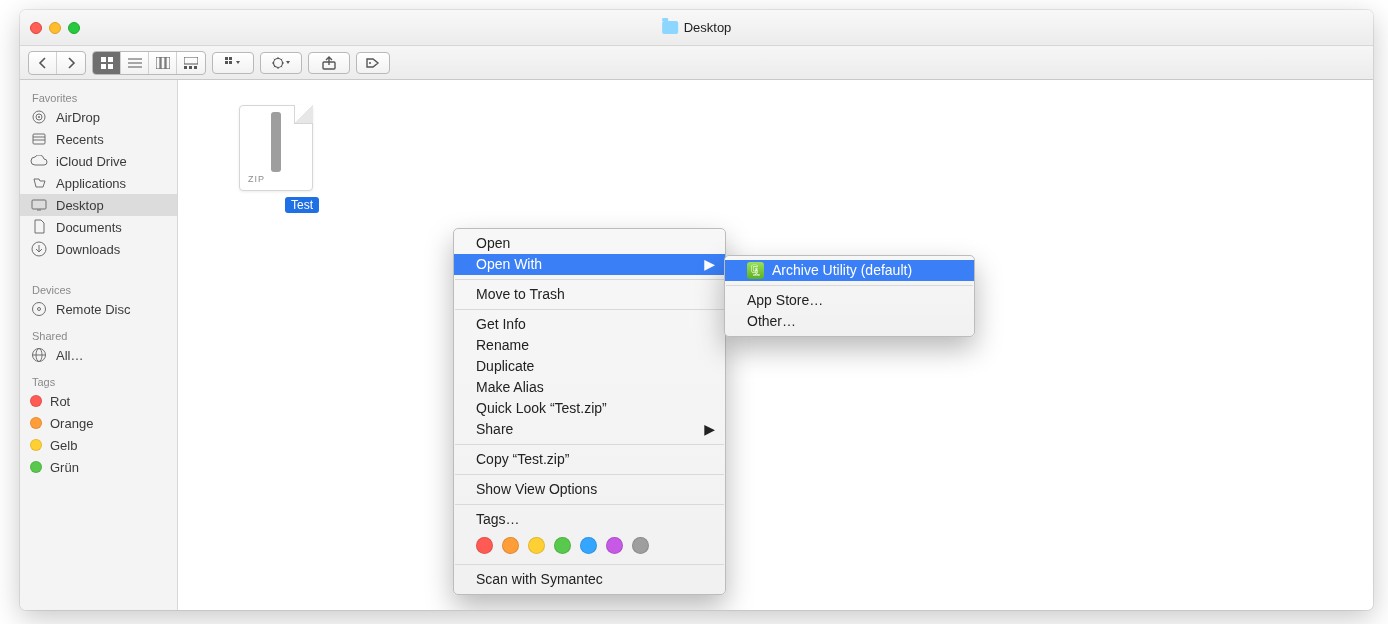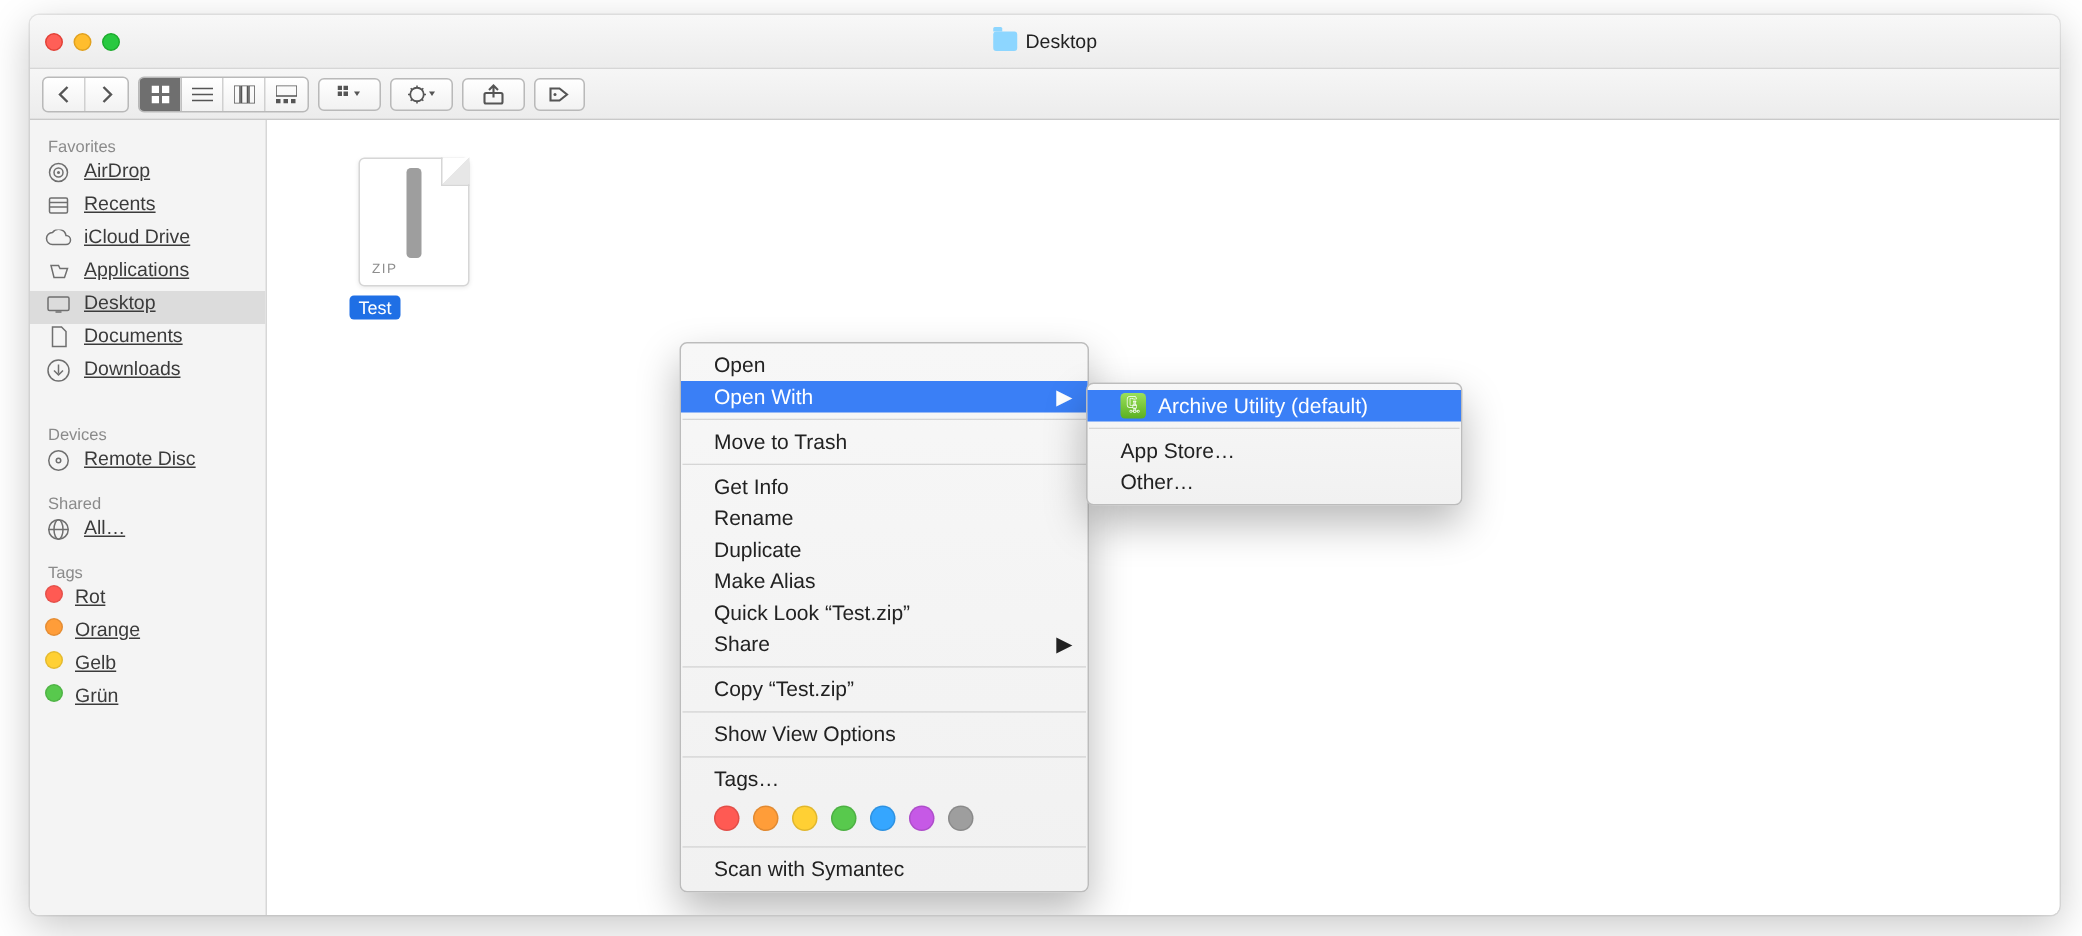--- a/index.html
+++ b/index.html
@@ -44,27 +44,27 @@
   .segbtn.active{background:#6f6f6f;color:#fff;}
   .single{display:flex;align-items:center;justify-content:center;width:34px;height:22px;border:1px solid #b9b9b9;border-radius:4px;background:linear-gradient(#fff,#f2f2f2);color:#555;font-size:12px;}
   .single.wide{width:42px;}
   .spacer{flex:1;}
   .search{width:380px;height:22px;border:1px solid #c8c8c8;border-radius:4px;display:flex;align-items:center;justify-content:center;color:#9a9a9a;font-size:13px;gap:5px;background:#fff;}
   .search svg{width:13px;height:13px;}
 
   .body{flex:1;display:flex;min-height:0;}
   .sidebar{width:158px;background:#f4f4f4;border-right:1px solid #d7d7d7;padding:8px 0;font-size:13px;color:#3b3b3b;overflow:auto;}
   .sec-head{font-size:11px;color:#8a8a8a;padding:4px 12px 2px;}
-  .sb-item{display:flex;gap:8px;height:22px;padding:0 10px;text-decoration:underline;}
+  .sb-item{display:flex;align-items:center;gap:8px;height:22px;padding:0 10px;}
   .sb-item.sel{background:#dcdcdc;}
   .sb-ico{width:18px;height:18px;display:flex;align-items:center;justify-content:center;color:#6f6f6f;}
   .tagdot{width:12px;height:12px;border-radius:50%;border:1px solid rgba(0,0,0,.1);}
 
   .content{flex:1;position:relative;background:#fff;}
-  .file{position:absolute;left:55px;top:25px;width:86px;text-align:left;}
+  .file{position:absolute;left:55px;top:25px;width:86px;text-align:right;}
   .file-icon{width:74px;height:86px;margin:0 auto;background:#fff;border:1px solid #d6d6d6;border-radius:4px;position:relative;box-shadow:0 1px 3px rgba(0,0,0,.08);}
   .file-icon:before{content:"";position:absolute;right:-1px;top:-1px;width:18px;height:18px;background:linear-gradient(135deg,#fff 48%,#e7e7e7 50%);border-left:1px solid #d6d6d6;border-bottom:1px solid #d6d6d6;}
   .zipper{position:absolute;left:50%;top:6px;transform:translateX(-50%);width:10px;height:60px;background:#9e9e9e;border-radius:3px;}
   .zip-txt{position:absolute;left:8px;bottom:6px;font-size:9px;color:#8e8e8e;letter-spacing:1px;}
   .file-label{display:inline-block;margin-top:6px;background:#1f6fe5;color:#fff;padding:1px 6px;border-radius:3px;font-size:12px;}
 
   .ctx{position:absolute;background:linear-gradient(#f7f7f7,#f1f1f1);border:1px solid #bcbcbc;border-radius:5px;box-shadow:0 12px 28px rgba(0,0,0,.28);padding:4px 0;font-size:14px;color:#222;}
   .ctx.main{left:275px;top:148px;width:273px;}
   .ctx.sub{left:546px;top:175px;width:251px;}
   .mi{height:21px;line-height:21px;padding:0 22px;position:relative;white-space:nowrap;}

